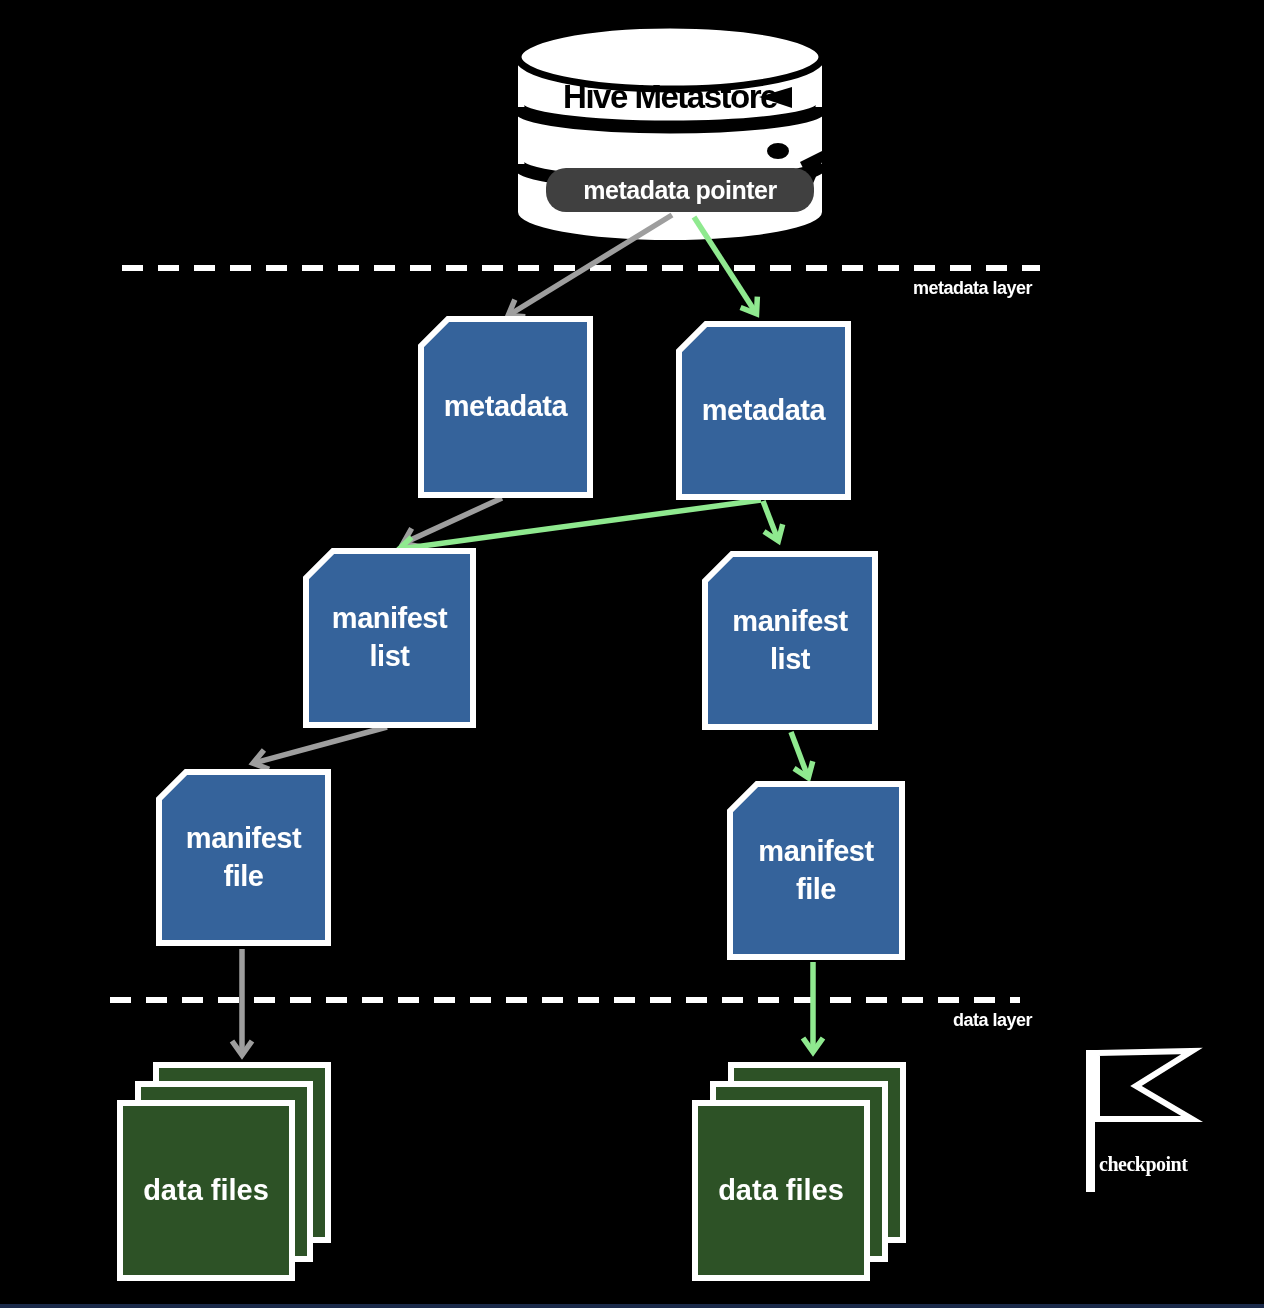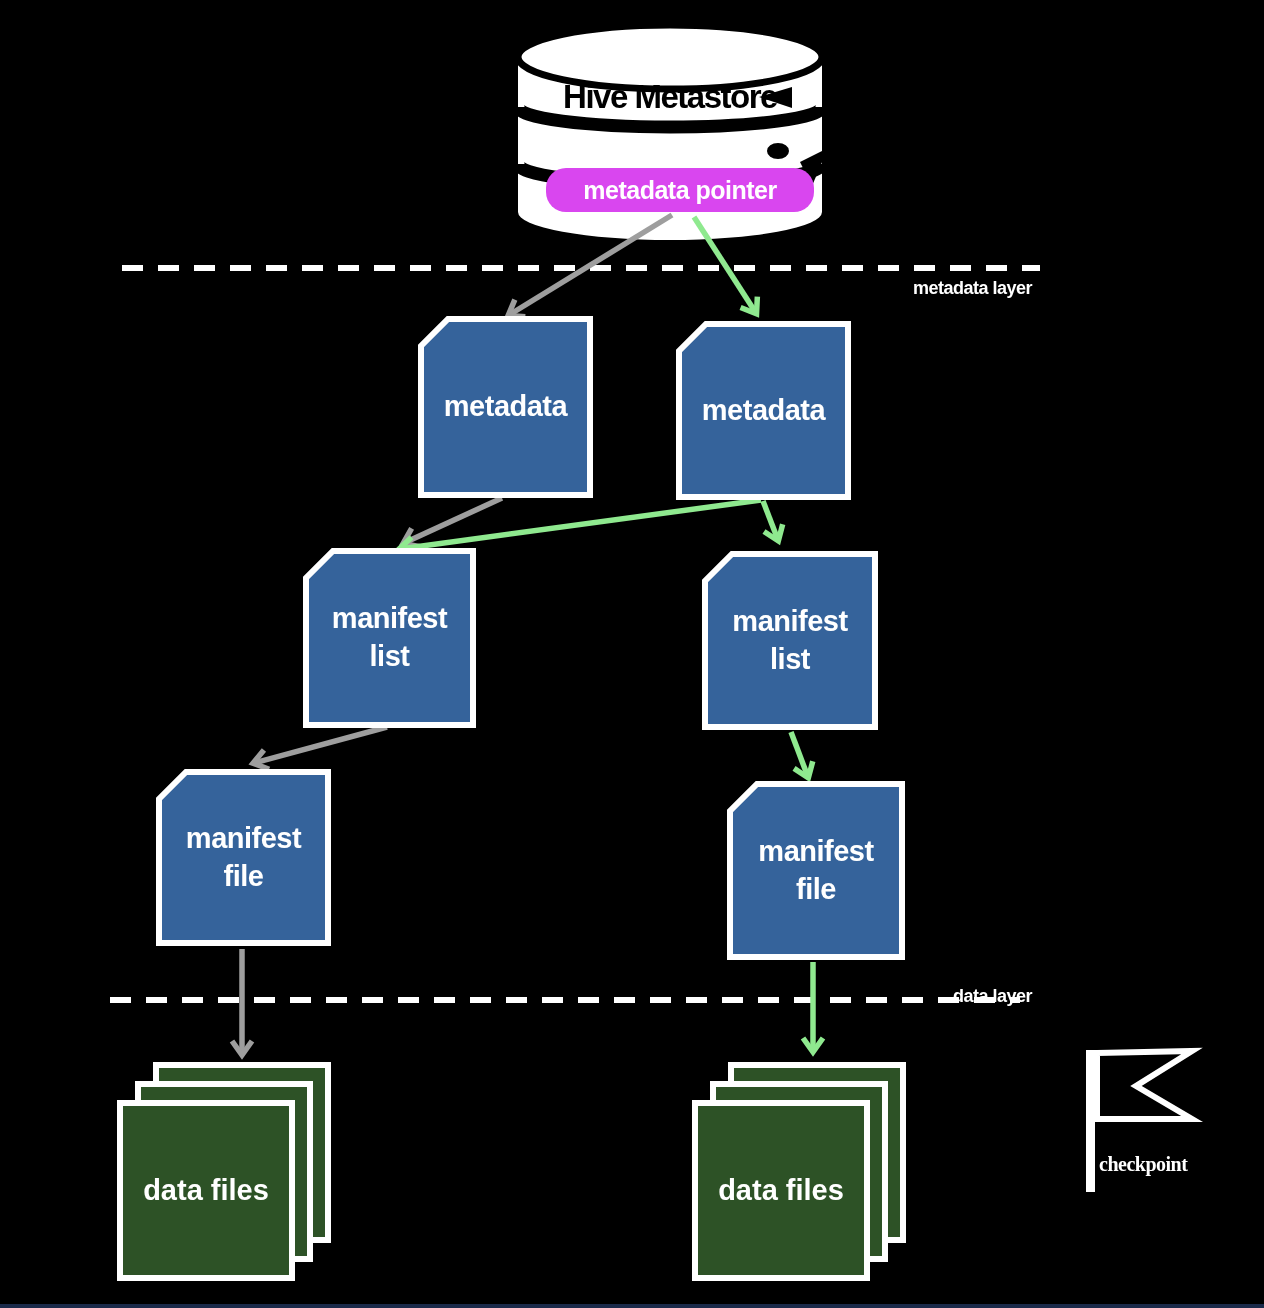--- a/index.html
+++ b/index.html
@@ -34,21 +34,21 @@
     padding:0 22px;letter-spacing:-0.5px;
   }
 
   
   .metastore-title{
     position:absolute;left:518px;top:78px;width:304px;text-align:center;
     color:#000;font-weight:bold;font-size:33px;letter-spacing:-1.5px;
   }
   .metadata-pointer{
     position:absolute;left:546px;top:168px;width:268px;height:44px;
-    background:#d946ef;border-radius:20px;display:flex;align-items:center;justify-content:center;
+    background:#404040;border-radius:20px;display:flex;align-items:center;justify-content:center;
     color:#fff;font-weight:bold;font-size:25px;letter-spacing:-0.5px;
   }
   .cursor-wrap{position:absolute;left:756px;top:85px;width:38px;height:26px;}
 
   
   .data-stack{position:absolute;width:214px;height:220px;}
   .stack-sheet{
     position:absolute;width:166px;height:169px;
     background:var(--node_green,#2d5226);border:6px solid var(--line_white,#fff);
   }
@@ -109,21 +109,21 @@
 
   <div class="metastore-title">Hive Metastore</div>
   <div class="cursor-wrap">
     <svg width="38" height="26" viewBox="0 0 38 26">
         <polygon points="36,2 3,12 36,23" fill="#000000"></polygon>
       </svg>
   </div>
   <div class="metadata-pointer">metadata pointer</div>
 
   <div class="layer-label" style="left:822px;top:278px;">metadata layer</div>
-  <div class="layer-label" style="left:822px;top:986px;">data layer</div>
+  <div class="layer-label" style="left:822px;top:1010px;">data layer</div>
 
   <div class="file-node" style="left:418px;top:316px;width:175px;height:182px;">
     <svg viewBox="0 0 175 182" preserveAspectRatio="none">
         <polygon points="30,3 172,3 172,179 3,179 3,30"></polygon>
       </svg>
     <div class="node-label">metadata</div>
   </div>
   <div class="file-node" style="left:676px;top:321px;width:175px;height:179px;">
     <svg viewBox="0 0 175 179" preserveAspectRatio="none">
         <polygon points="30,3 172,3 172,176 3,176 3,30"></polygon>

